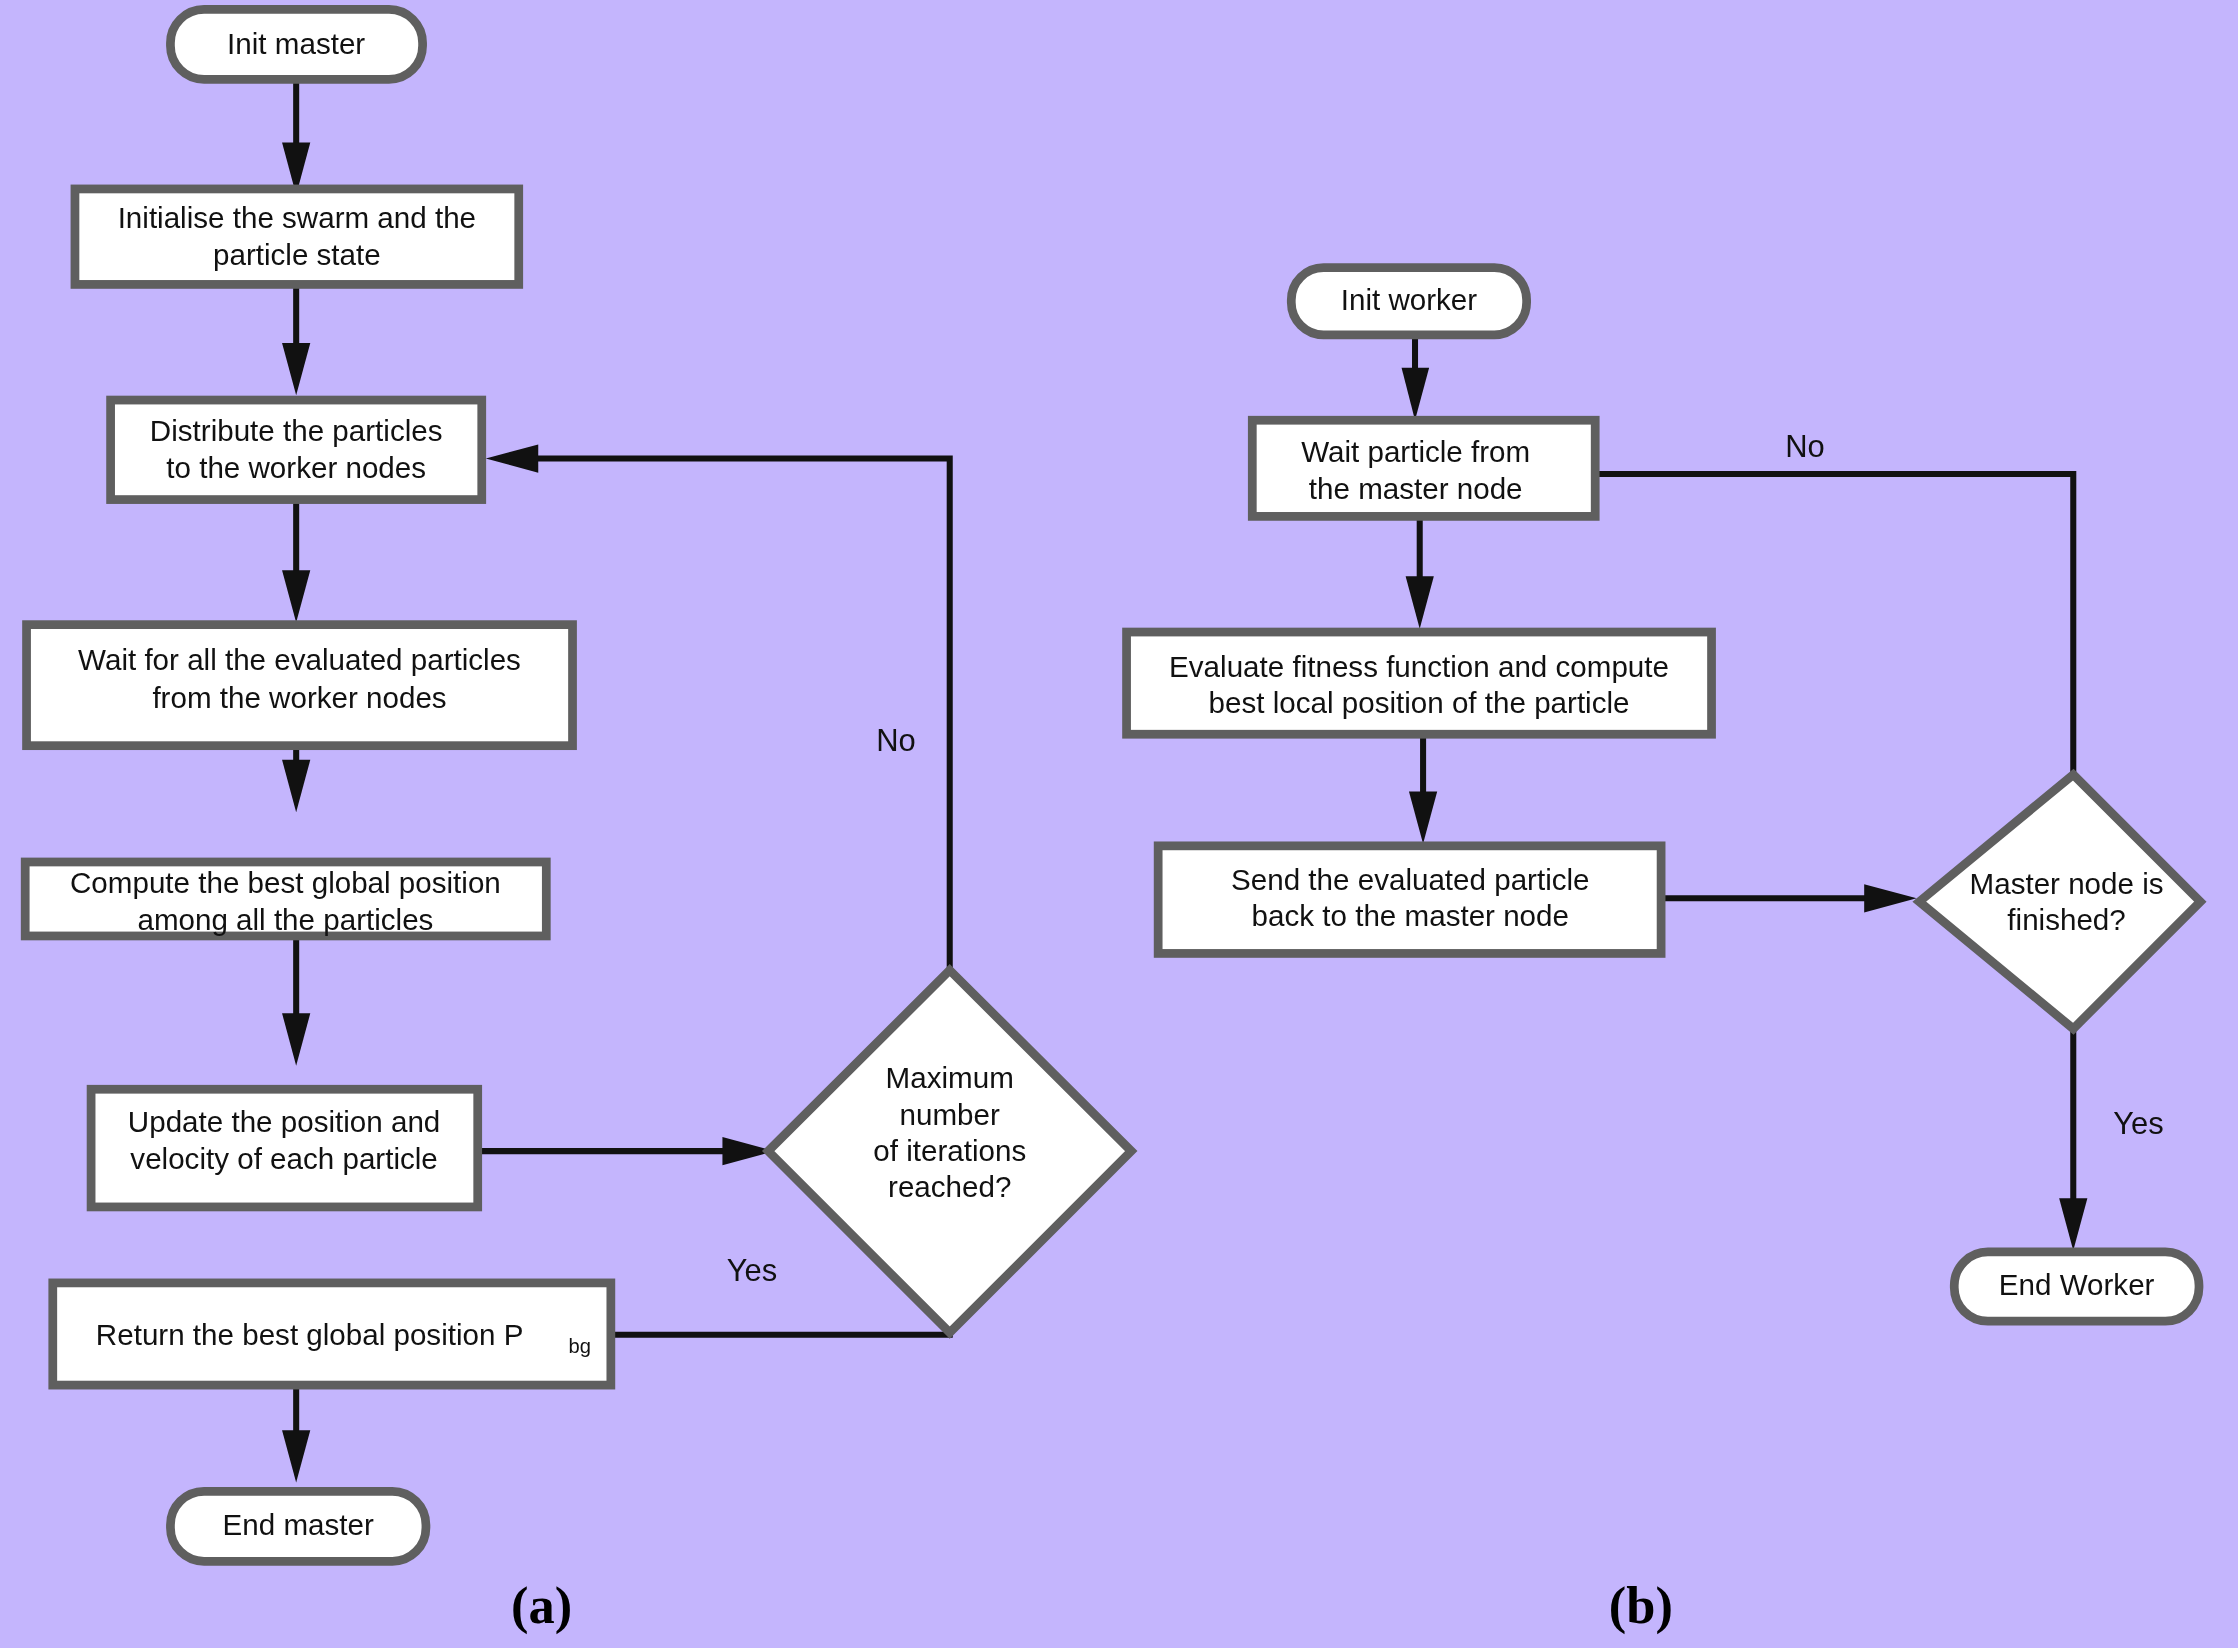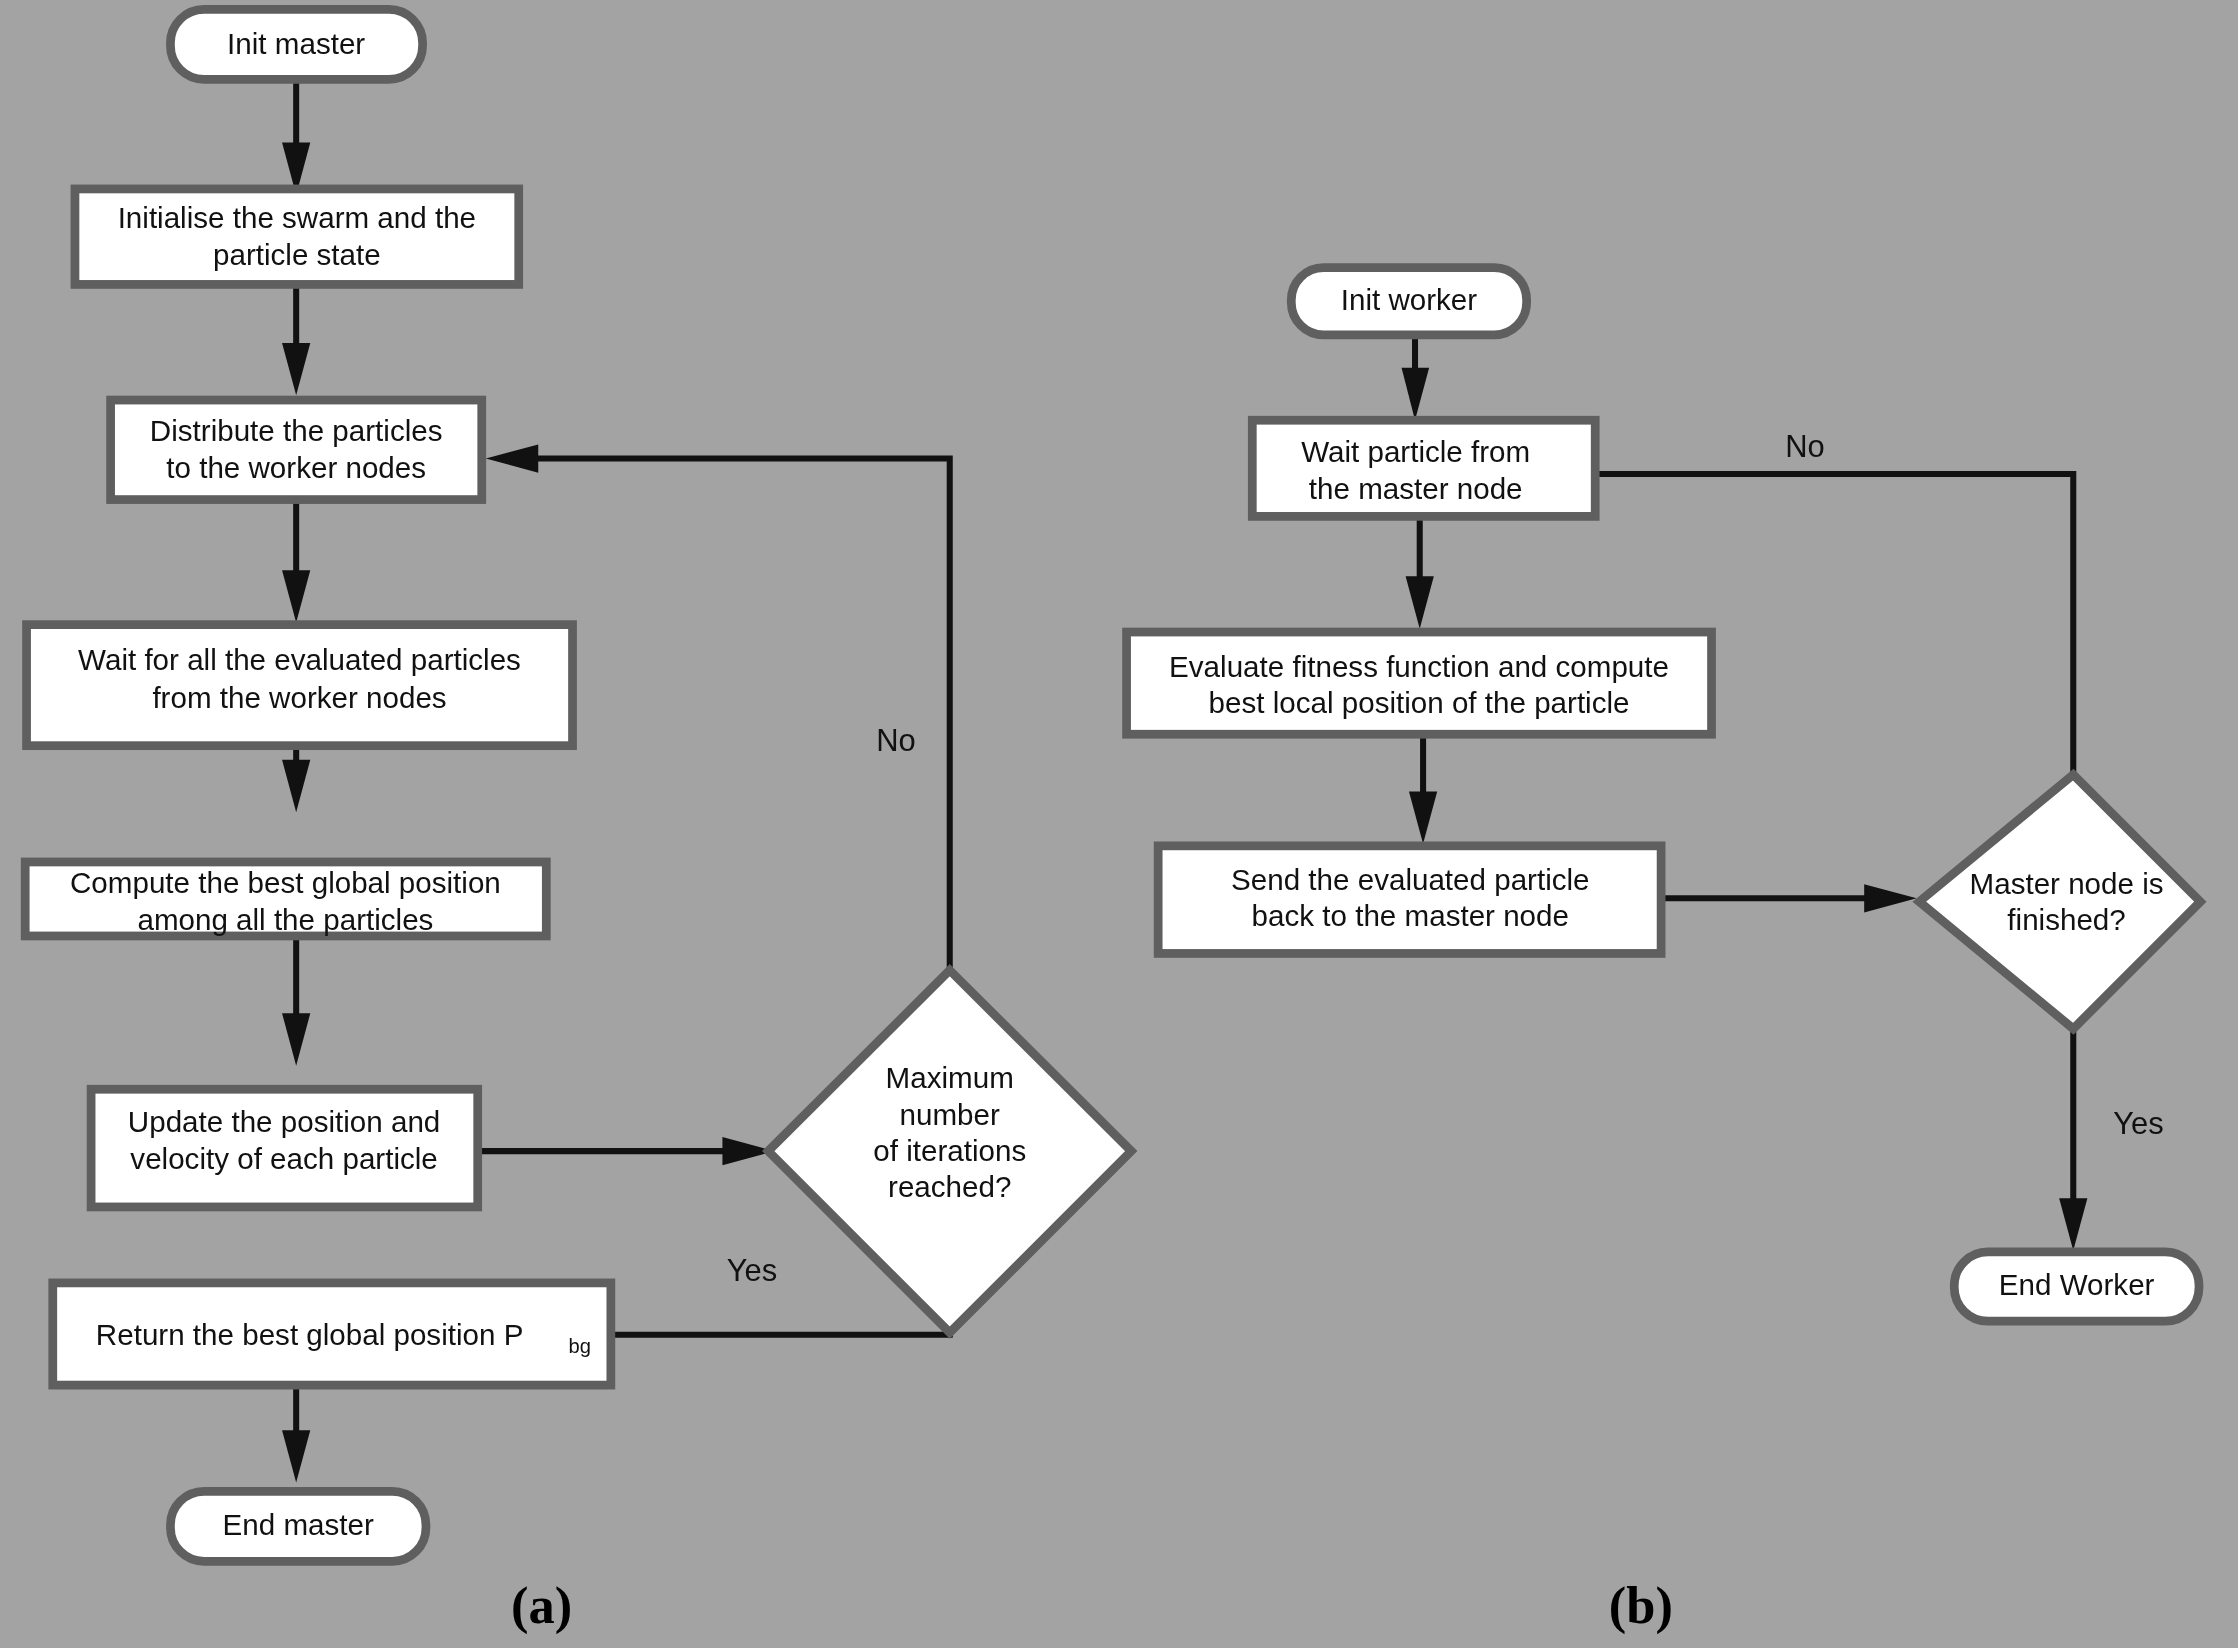--- a/index.html
+++ b/index.html
@@ -4,21 +4,21 @@
 <style>
   html, body {
     margin: 0;
     padding: 0;
     background: #ffffff;
   }
   #page {
     position: relative;
     width: 2239px;
     height: 1648px;
-    background: #a3a3a3;
+    background: #c4b5fd;
     overflow: hidden;
     font-family: "Liberation Sans", sans-serif;
   }
   svg.flow {
     position: absolute;
     left: 0;
     top: 0;
     width: 2239px;
     height: 1648px;
   }

